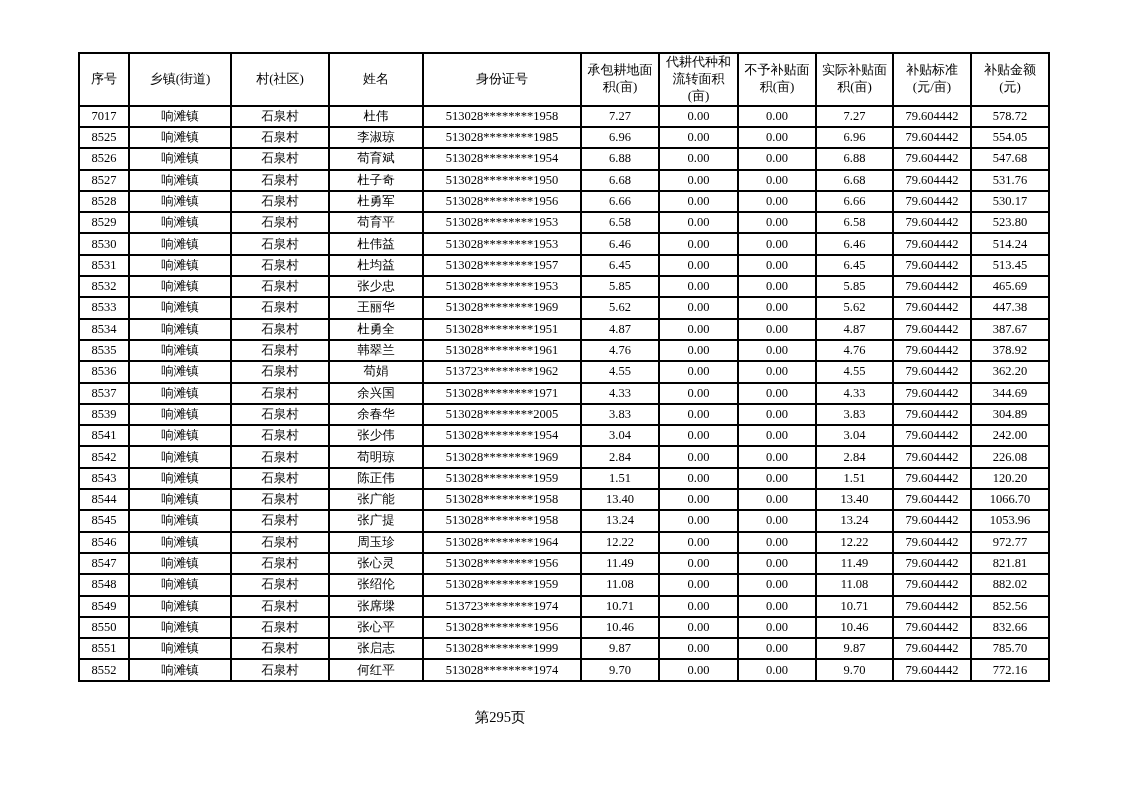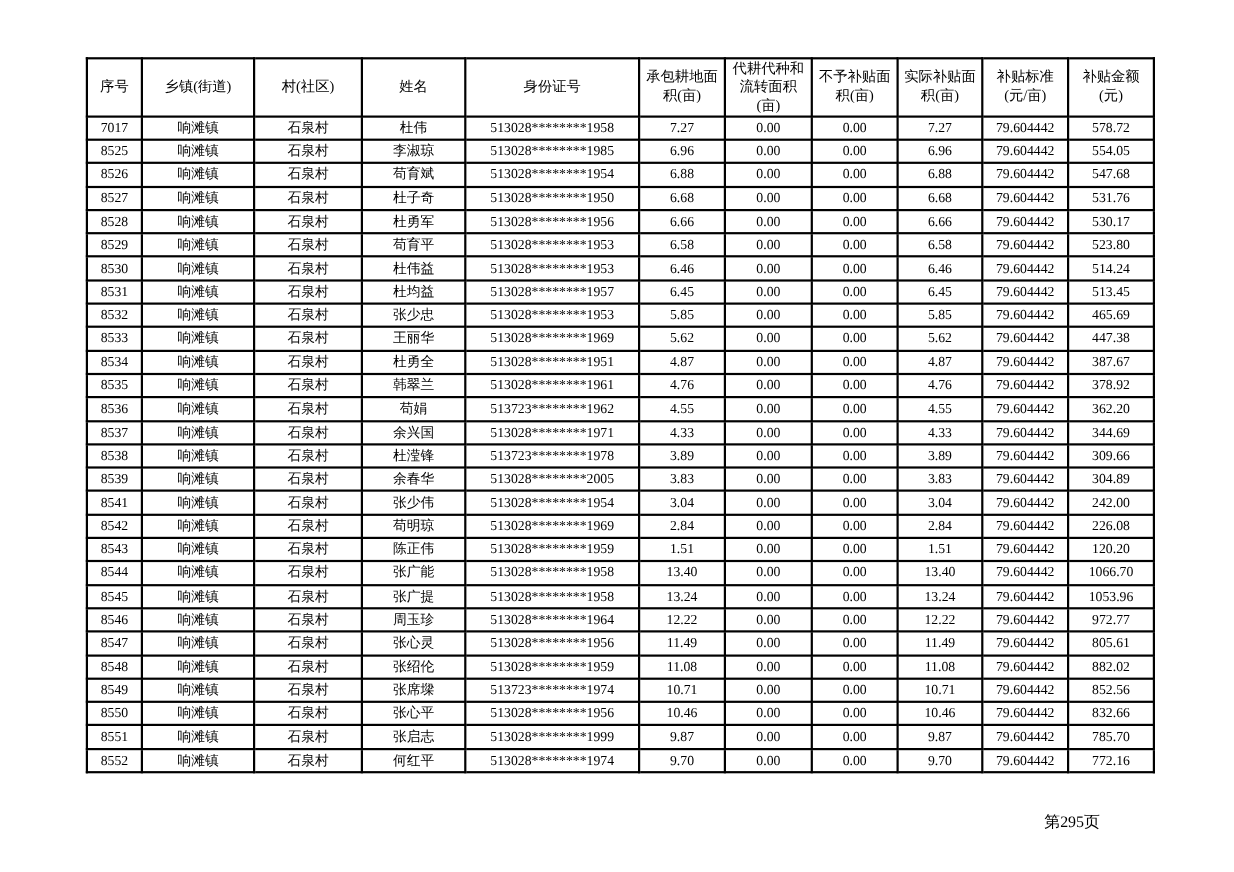--- a/index.html
+++ b/index.html
@@ -40,23 +40,23 @@
     white-space: pre-line;
   }
   tbody td {
     height: 19.3px;
     font-size: 12.5px;
     white-space: nowrap;
   }
   .footer {
     position: absolute;
     left: 0;
-    top: 738px;
+    top: 708px;
     width: 1000px;
-    text-align: right;
+    text-align: center;
     font-size: 14.5px;
   }
 </style>
 </head>
 <body>
 
 <div class="table-wrap">
   <table>
     <colgroup>
       <col style="width:50px">
@@ -270,33 +270,20 @@
           <td>余兴国</td>
           <td>513028********1971</td>
           <td>4.33</td>
           <td>0.00</td>
           <td>0.00</td>
           <td>4.33</td>
           <td>79.604442</td>
           <td>344.69</td>
         </tr>
         <tr>
-          <td>8538</td>
-          <td>响滩镇</td>
-          <td>石泉村</td>
-          <td>杜滢锋</td>
-          <td>513723********1978</td>
-          <td>3.89</td>
-          <td>0.00</td>
-          <td>0.00</td>
-          <td>3.89</td>
-          <td>79.604442</td>
-          <td>309.66</td>
-        </tr>
-        <tr>
           <td>8539</td>
           <td>响滩镇</td>
           <td>石泉村</td>
           <td>余春华</td>
           <td>513028********2005</td>
           <td>3.83</td>
           <td>0.00</td>
           <td>0.00</td>
           <td>3.83</td>
           <td>79.604442</td>
@@ -384,21 +371,21 @@
           <td>8547</td>
           <td>响滩镇</td>
           <td>石泉村</td>
           <td>张心灵</td>
           <td>513028********1956</td>
           <td>11.49</td>
           <td>0.00</td>
           <td>0.00</td>
           <td>11.49</td>
           <td>79.604442</td>
-          <td>805.61</td>
+          <td>821.81</td>
         </tr>
         <tr>
           <td>8548</td>
           <td>响滩镇</td>
           <td>石泉村</td>
           <td>张绍伦</td>
           <td>513028********1959</td>
           <td>11.08</td>
           <td>0.00</td>
           <td>0.00</td>

